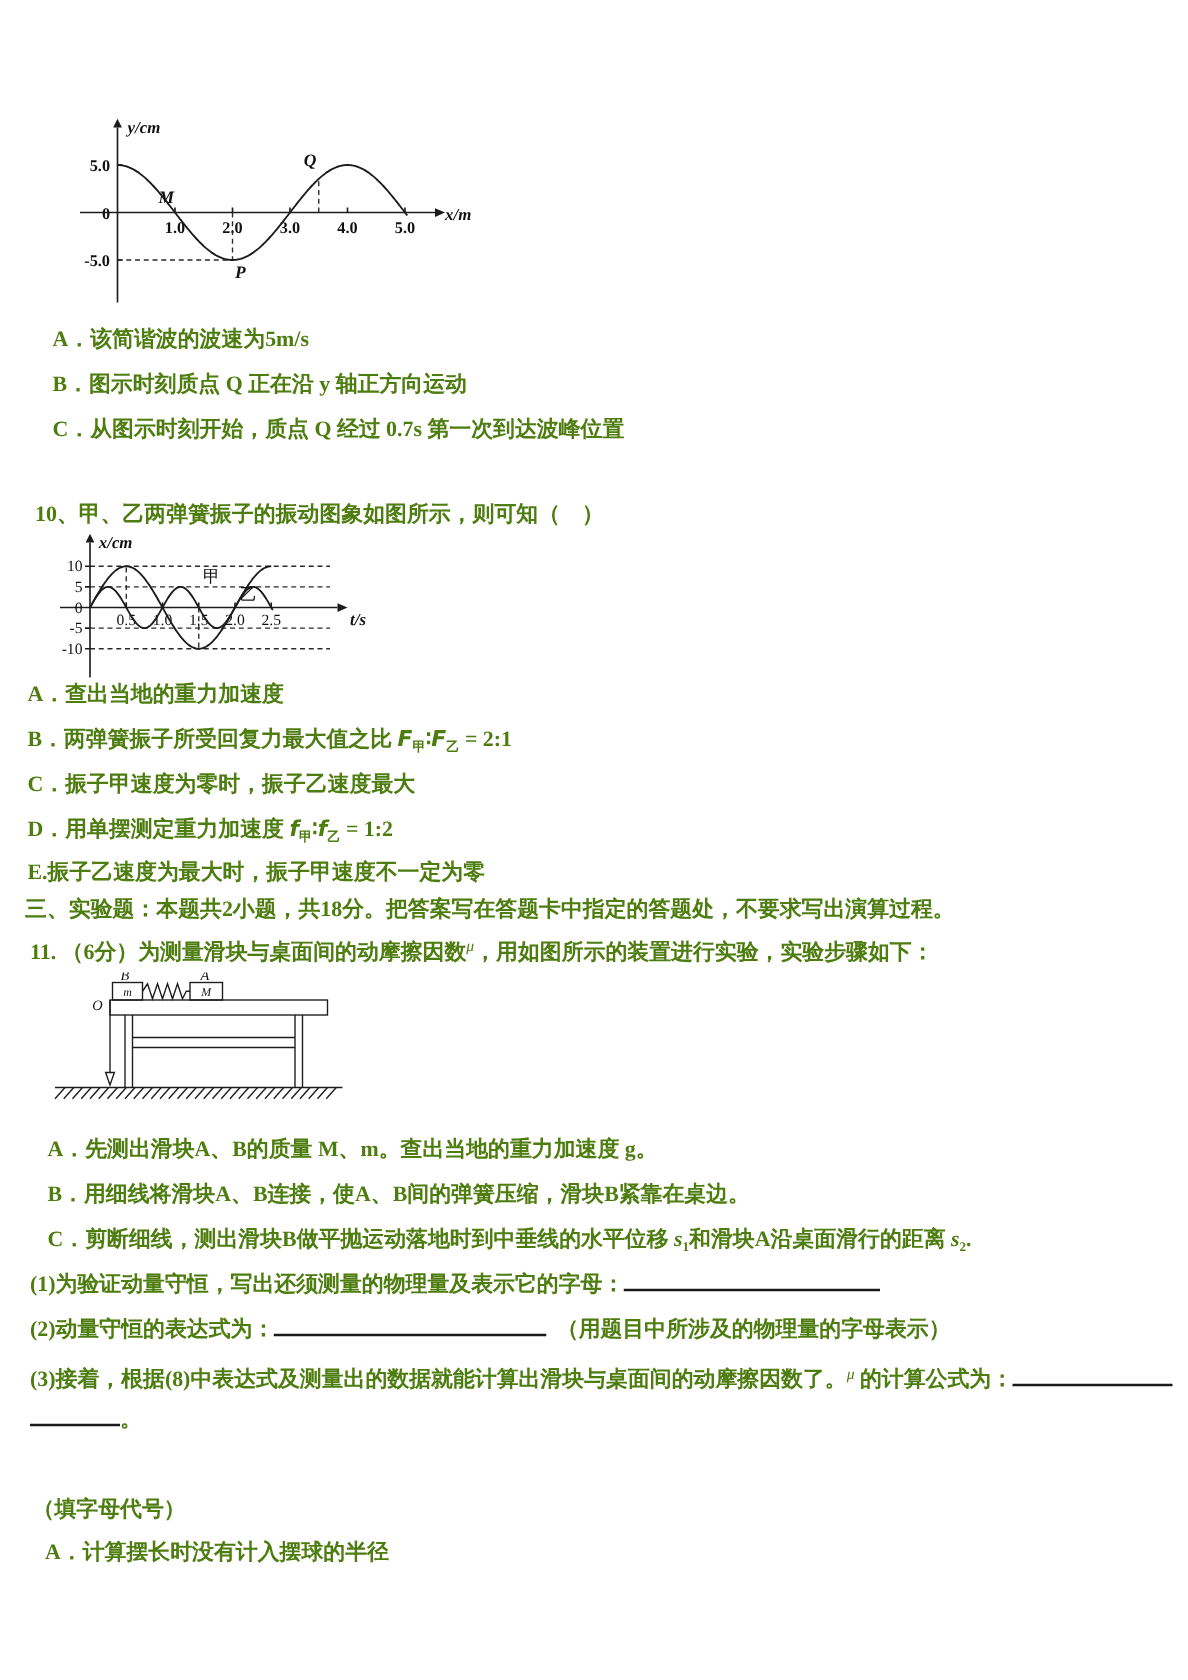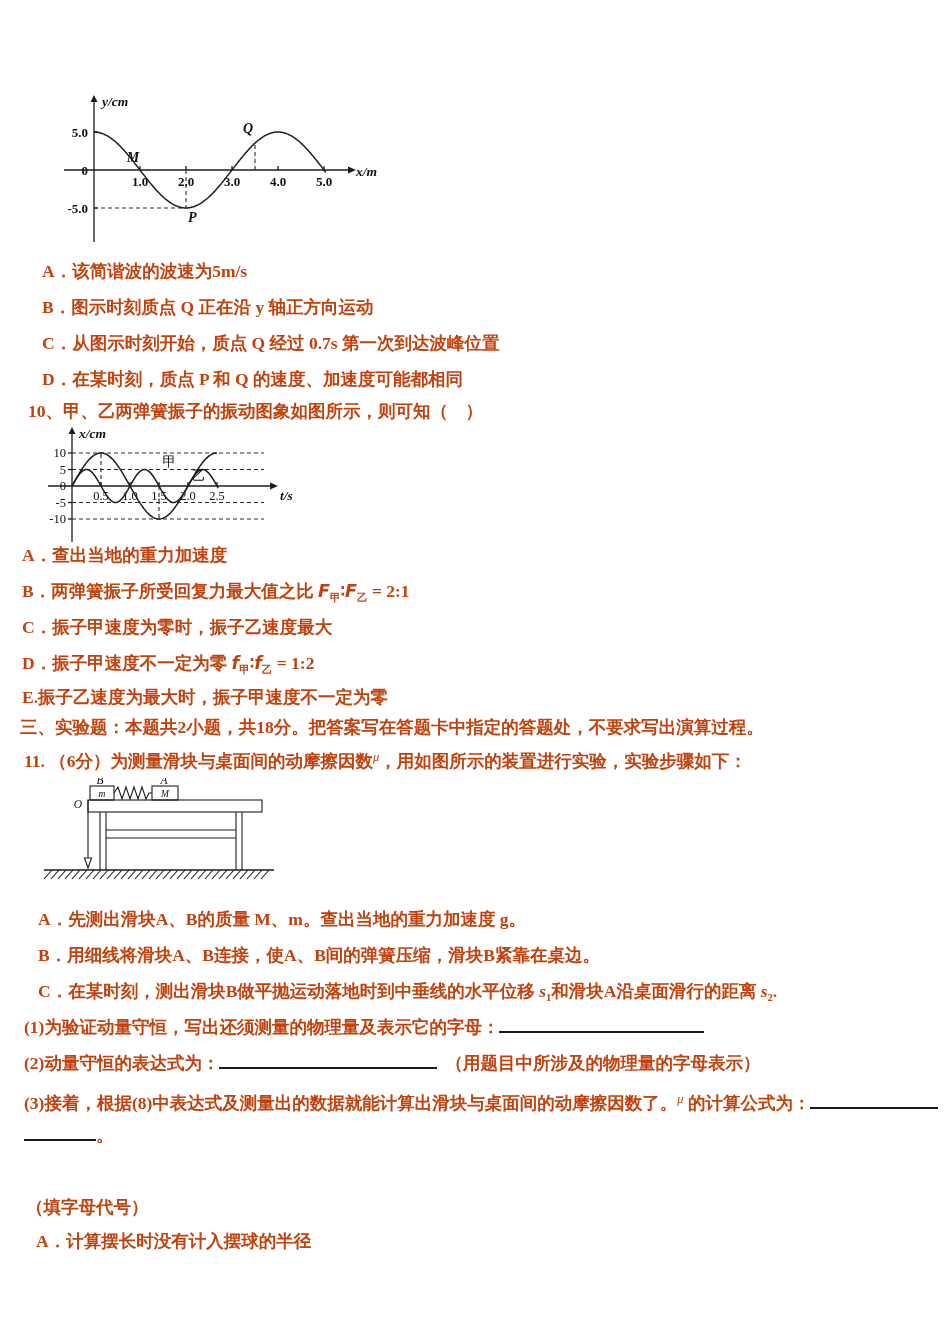--- a/index.html
+++ b/index.html
@@ -1,17 +1,17 @@
 <!DOCTYPE html>
 <html><head>
 <meta charset="utf-8">
 <style>
   html,body{margin:0;padding:0;background:#fff;}
   .page{position:relative;width:950px;height:1344px;background:#fff;overflow:hidden;
-        color:#c2410c;font-family:"Liberation Serif","DejaVu Serif",serif;font-weight:700;text-decoration:underline;}
+        color:#4d7c0f;font-family:"Liberation Serif","DejaVu Serif",serif;font-weight:700;text-decoration:underline;}
   .line{position:absolute;font-size:17.5px;line-height:23px;white-space:nowrap;text-align:right;}
   .fig{position:absolute;}
   .blank{display:inline-block;border-bottom:2px solid #1a1a1a;height:15px;vertical-align:baseline;}
   .w205{width:205px}.w218{width:218px}.w128{width:128px}.w72{width:72px}.w68{width:68px}
   sub.fs{font-size:10.5px;vertical-align:-4px;font-weight:700;}
   sup.mu{font-size:12.5px;font-style:italic;vertical-align:6px;font-weight:400;}
   .vf{font-family:"DejaVu Sans","Liberation Sans",sans-serif;font-style:italic;font-weight:700;}
   .it{font-style:italic;}
   svg text{font-family:"Liberation Serif","DejaVu Serif",serif;fill:#111;}
   .ax{stroke:#1c1c1c;stroke-width:1.3;}
@@ -59,21 +59,20 @@
       <line x1="205" y1="80" x2="205" y2="53.096000000000004" class="dash"></line>
       <path d="M44.0 42.0L44.9 42.0L45.8 42.1L46.8 42.2L47.7 42.3L48.6 42.5L49.5 42.7L50.4 42.9L51.4 43.2L52.3 43.5L53.2 43.9L54.1 44.2L55.0 44.7L56.0 45.1L56.9 45.6L57.8 46.1L58.7 46.7L59.6 47.3L60.6 47.9L61.5 48.6L62.4 49.3L63.3 50.0L64.2 50.7L65.2 51.5L66.1 52.3L67.0 53.1L67.9 54.0L68.8 54.9L69.8 55.8L70.7 56.7L71.6 57.7L72.5 58.6L73.4 59.6L74.4 60.7L75.3 61.7L76.2 62.7L77.1 63.8L78.0 64.9L79.0 66.0L79.9 67.1L80.8 68.3L81.7 69.4L82.6 70.5L83.6 71.7L84.5 72.9L85.4 74.1L86.3 75.2L87.2 76.4L88.2 77.6L89.1 78.8L90.0 80.0L90.9 81.2L91.8 82.4L92.8 83.6L93.7 84.8L94.6 85.9L95.5 87.1L96.4 88.3L97.4 89.5L98.3 90.6L99.2 91.7L100.1 92.9L101.0 94.0L102.0 95.1L102.9 96.2L103.8 97.3L104.7 98.3L105.6 99.3L106.6 100.4L107.5 101.4L108.4 102.3L109.3 103.3L110.2 104.2L111.2 105.1L112.1 106.0L113.0 106.9L113.9 107.7L114.8 108.5L115.8 109.3L116.7 110.0L117.6 110.7L118.5 111.4L119.4 112.1L120.4 112.7L121.3 113.3L122.2 113.9L123.1 114.4L124.0 114.9L125.0 115.3L125.9 115.8L126.8 116.1L127.7 116.5L128.6 116.8L129.6 117.1L130.5 117.3L131.4 117.5L132.3 117.7L133.2 117.8L134.2 117.9L135.1 118.0L136.0 118.0L136.9 118.0L137.8 117.9L138.8 117.8L139.7 117.7L140.6 117.5L141.5 117.3L142.4 117.1L143.4 116.8L144.3 116.5L145.2 116.1L146.1 115.8L147.0 115.3L148.0 114.9L148.9 114.4L149.8 113.9L150.7 113.3L151.6 112.7L152.6 112.1L153.5 111.4L154.4 110.7L155.3 110.0L156.2 109.3L157.2 108.5L158.1 107.7L159.0 106.9L159.9 106.0L160.8 105.1L161.8 104.2L162.7 103.3L163.6 102.3L164.5 101.4L165.4 100.4L166.4 99.3L167.3 98.3L168.2 97.3L169.1 96.2L170.0 95.1L171.0 94.0L171.9 92.9L172.8 91.7L173.7 90.6L174.6 89.5L175.6 88.3L176.5 87.1L177.4 85.9L178.3 84.8L179.2 83.6L180.2 82.4L181.1 81.2L182.0 80.0L182.9 78.8L183.8 77.6L184.8 76.4L185.7 75.2L186.6 74.1L187.5 72.9L188.4 71.7L189.4 70.5L190.3 69.4L191.2 68.3L192.1 67.1L193.0 66.0L194.0 64.9L194.9 63.8L195.8 62.7L196.7 61.7L197.6 60.7L198.6 59.6L199.5 58.6L200.4 57.7L201.3 56.7L202.2 55.8L203.2 54.9L204.1 54.0L205.0 53.1L205.9 52.3L206.8 51.5L207.8 50.7L208.7 50.0L209.6 49.3L210.5 48.6L211.4 47.9L212.4 47.3L213.3 46.7L214.2 46.1L215.1 45.6L216.0 45.1L217.0 44.7L217.9 44.2L218.8 43.9L219.7 43.5L220.6 43.2L221.6 42.9L222.5 42.7L223.4 42.5L224.3 42.3L225.2 42.2L226.2 42.1L227.1 42.0L228.0 42.0L228.9 42.0L229.8 42.1L230.8 42.2L231.7 42.3L232.6 42.5L233.5 42.7L234.4 42.9L235.4 43.2L236.3 43.5L237.2 43.9L238.1 44.2L239.0 44.7L240.0 45.1L240.9 45.6L241.8 46.1L242.7 46.7L243.6 47.3L244.6 47.9L245.5 48.6L246.4 49.3L247.3 50.0L248.2 50.7L249.2 51.5L250.1 52.3L251.0 53.1L251.9 54.0L252.8 54.9L253.8 55.8L254.7 56.7L255.6 57.7L256.5 58.6L257.4 59.6L258.4 60.7L259.3 61.7L260.2 62.7L261.1 63.8L262.0 64.9L263.0 66.0L263.9 67.1L264.8 68.3L265.7 69.4L266.6 70.5L267.6 71.7L268.5 72.9L269.4 74.1L270.3 75.2L271.2 76.4L272.2 77.6L273.1 78.8L274.0 80.0L274.9 81.2L275.8 82.4" class="curve"></path>
       <text x="83" y="72" text-anchor="middle" class="ann">M</text>
       <text x="138" y="132" text-anchor="start" class="ann">P</text>
       <text x="198" y="43.096000000000004" text-anchor="middle" class="ann">Q</text>
     </svg>
 
   <div class="line" style="left:42px;top:260px"><span>A．</span><span>该简谐波的波速为5m/s</span></div>
   <div class="line" style="left:42px;top:296px"><span>B．</span><span>图示时刻质点 Q 正在沿 y 轴正方向运动</span></div>
   <div class="line" style="left:42px;top:332px"><span>C．</span><span>从图示时刻开始，质点 Q 经过 0.7s 第一次到达波峰位置</span></div>
-  <div class="line" style="left:42px;top:368px"><span>D．</span><span>在某时刻，质点 P 和 Q 的速度、加速度可能都相同</span></div>
 
   <div class="line" style="left:28px;top:400px"><span>10、甲、乙两弹簧振子的振动图象如图所示，则可知（　）</span></div>
 
   <svg id="fig2" class="fig" style="left:36px;top:424px" width="270" height="124" viewBox="0 0 270 124">
       <line x1="36" y1="29" x2="228" y2="29" class="dash"></line>
       <line x1="36" y1="45.5" x2="228" y2="45.5" class="dash"></line>
       <line x1="36" y1="78.5" x2="228" y2="78.5" class="dash"></line>
       <line x1="36" y1="95" x2="228" y2="95" class="dash"></line>
       <line x1="65" y1="62" x2="65" y2="29" class="dash"></line>
       <line x1="123" y1="62" x2="123" y2="95" class="dash"></line>
@@ -104,21 +103,21 @@
       <text x="30" y="99" text-anchor="end" class="t2">-10</text>
       <path d="M36.0 62.0L37.2 59.9L38.3 57.9L39.5 55.8L40.6 53.8L41.8 51.8L43.0 49.9L44.1 47.9L45.3 46.1L46.4 44.3L47.6 42.6L48.8 41.0L49.9 39.4L51.1 37.9L52.2 36.6L53.4 35.3L54.6 34.1L55.7 33.1L56.9 32.1L58.0 31.3L59.2 30.6L60.4 30.0L61.5 29.6L62.7 29.3L63.8 29.1L65.0 29.0L66.2 29.1L67.3 29.3L68.5 29.6L69.6 30.0L70.8 30.6L72.0 31.3L73.1 32.1L74.3 33.1L75.4 34.1L76.6 35.3L77.8 36.6L78.9 37.9L80.1 39.4L81.2 41.0L82.4 42.6L83.6 44.3L84.7 46.1L85.9 47.9L87.0 49.9L88.2 51.8L89.4 53.8L90.5 55.8L91.7 57.9L92.8 59.9L94.0 62.0L95.2 64.1L96.3 66.1L97.5 68.2L98.6 70.2L99.8 72.2L101.0 74.1L102.1 76.1L103.3 77.9L104.4 79.7L105.6 81.4L106.8 83.0L107.9 84.6L109.1 86.1L110.2 87.4L111.4 88.7L112.6 89.9L113.7 90.9L114.9 91.9L116.0 92.7L117.2 93.4L118.4 94.0L119.5 94.4L120.7 94.7L121.8 94.9L123.0 95.0L124.2 94.9L125.3 94.7L126.5 94.4L127.6 94.0L128.8 93.4L130.0 92.7L131.1 91.9L132.3 90.9L133.4 89.9L134.6 88.7L135.8 87.4L136.9 86.1L138.1 84.6L139.2 83.0L140.4 81.4L141.6 79.7L142.7 77.9L143.9 76.1L145.0 74.1L146.2 72.2L147.4 70.2L148.5 68.2L149.7 66.1L150.8 64.1L152.0 62.0L153.2 59.9L154.3 57.9L155.5 55.8L156.6 53.8L157.8 51.8L159.0 49.9L160.1 47.9L161.3 46.1L162.4 44.3L163.6 42.6L164.8 41.0L165.9 39.4L167.1 37.9L168.2 36.6L169.4 35.3L170.6 34.1L171.7 33.1L172.9 32.1L174.0 31.3L175.2 30.6L176.4 30.0L177.5 29.6L178.7 29.3L179.8 29.1L181.0 29.0" class="curve" stroke-width="1.3"></path>
       <text x="126.48" y="41.58" class="cjk">甲</text>
       <path d="M36.0 62.0L37.2 59.9L38.3 57.9L39.5 55.9L40.6 54.1L41.8 52.3L43.0 50.7L44.1 49.3L45.3 48.1L46.4 47.1L47.6 46.3L48.8 45.8L49.9 45.5L51.1 45.5L52.2 45.8L53.4 46.3L54.6 47.1L55.7 48.1L56.9 49.3L58.0 50.7L59.2 52.3L60.4 54.1L61.5 55.9L62.7 57.9L63.8 59.9L65.0 62.0L66.2 64.1L67.3 66.1L68.5 68.1L69.6 69.9L70.8 71.7L72.0 73.3L73.1 74.7L74.3 75.9L75.4 76.9L76.6 77.7L77.8 78.2L78.9 78.5L80.1 78.5L81.2 78.2L82.4 77.7L83.6 76.9L84.7 75.9L85.9 74.7L87.0 73.3L88.2 71.7L89.4 69.9L90.5 68.1L91.7 66.1L92.8 64.1L94.0 62.0L95.2 59.9L96.3 57.9L97.5 55.9L98.6 54.1L99.8 52.3L101.0 50.7L102.1 49.3L103.3 48.1L104.4 47.1L105.6 46.3L106.8 45.8L107.9 45.5L109.1 45.5L110.2 45.8L111.4 46.3L112.6 47.1L113.7 48.1L114.9 49.3L116.0 50.7L117.2 52.3L118.4 54.1L119.5 55.9L120.7 57.9L121.8 59.9L123.0 62.0L124.2 64.1L125.3 66.1L126.5 68.1L127.6 69.9L128.8 71.7L130.0 73.3L131.1 74.7L132.3 75.9L133.4 76.9L134.6 77.7L135.8 78.2L136.9 78.5L138.1 78.5L139.2 78.2L140.4 77.7L141.6 76.9L142.7 75.9L143.9 74.7L145.0 73.3L146.2 71.7L147.4 69.9L148.5 68.1L149.7 66.1L150.8 64.1L152.0 62.0L153.2 59.9L154.3 57.9L155.5 55.9L156.6 54.1L157.8 52.3L159.0 50.7L160.1 49.3L161.3 48.1L162.4 47.1L163.6 46.3L164.8 45.8L165.9 45.5L167.1 45.5L168.2 45.8L169.4 46.3L170.6 47.1L171.7 48.1L172.9 49.3L174.0 50.7L175.2 52.3L176.4 54.1L177.5 55.9L178.7 57.9L179.8 59.9L181.0 62.0L182.2 64.1" class="curve" stroke-width="1.3"></path>
       <text x="156.06" y="55.769999999999996" class="cjk">乙</text>
     </svg>
 
   <div class="line" style="left:22px;top:544px"><span>A．</span><span>查出当地的重力加速度</span></div>
   <div class="line" style="left:22px;top:580px"><span>B．</span><span>两弹簧振子所受回复力最大值之比 </span><span class="vf">F</span><sub class="fs">甲</sub><span>∶</span><span class="vf">F</span><sub class="fs">乙</sub><span> = 2:1</span></div>
   <div class="line" style="left:22px;top:616px"><span>C．</span><span>振子甲速度为零时，振子乙速度最大</span></div>
-  <div class="line" style="left:22px;top:652px"><span>D．</span><span>振子甲速度不一定为零 </span><span class="vf">f</span><sub class="fs">甲</sub><span>∶</span><span class="vf">f</span><sub class="fs">乙</sub><span> = 1:2</span></div>
+  <div class="line" style="left:22px;top:652px"><span>D．</span><span>用单摆测定重力加速度 </span><span class="vf">f</span><sub class="fs">甲</sub><span>∶</span><span class="vf">f</span><sub class="fs">乙</sub><span> = 1:2</span></div>
   <div class="line" style="left:22px;top:686px"><span>E.</span><span>振子乙速度为最大时，振子甲速度不一定为零</span></div>
 
   <div class="line" style="left:20px;top:716px"><span>三、实验题：本题共2小题，共18分。把答案写在答题卡中指定的答题处，不要求写出演算过程。</span></div>
 
   <div class="line" style="left:24px;top:746px"><span>11. （6分）为测量滑块与桌面间的动摩擦因数</span><sup class="mu">μ</sup><span>，用如图所示的装置进行实验，实验步骤如下：</span></div>
 
   <svg id="figApp" class="fig" style="left:42px;top:778px" width="280" height="105" viewBox="0 0 280 105">
       <line x1="2" y1="92" x2="232" y2="92" class="ax"></line>
       <line x1="10" y1="92" x2="2" y2="101" class="thin"></line>
       <line x1="17" y1="92" x2="9" y2="101" class="thin"></line>
@@ -166,21 +165,21 @@
       <polyline points="72,15 76,9 80,21 84,9 88,21 92,9 96,21 100,9 104,21 107,15 110,15" class="thin"></polyline>
       <text x="60" y="19" text-anchor="middle" class="app2">m</text>
       <text x="123" y="19" text-anchor="middle" class="app2">M</text>
       <text x="58" y="6" text-anchor="middle" class="app">B</text>
       <text x="122" y="6" text-anchor="middle" class="app">A</text>
       <text x="36" y="30" text-anchor="middle" class="app">O</text>
     </svg>
 
   <div class="line" style="left:38px;top:908px"><span>A．</span><span>先测出滑块A、B的质量 M、m。查出当地的重力加速度 g。</span></div>
   <div class="line" style="left:38px;top:944px"><span>B．</span><span>用细线将滑块A、B连接，使A、B间的弹簧压缩，滑块B紧靠在桌边。</span></div>
-  <div class="line" style="left:38px;top:980px"><span>C．</span><span>在某时刻，测出滑块B做平抛运动落地时到中垂线的水平位移 </span><span class="it">s</span><sub class="fs">1</sub><span>和滑块A沿桌面滑行的距离 </span><span class="it">s</span><sub class="fs">2</sub><span>.</span></div>
+  <div class="line" style="left:38px;top:980px"><span>C．</span><span>剪断细线，测出滑块B做平抛运动落地时到中垂线的水平位移 </span><span class="it">s</span><sub class="fs">1</sub><span>和滑块A沿桌面滑行的距离 </span><span class="it">s</span><sub class="fs">2</sub><span>.</span></div>
 
   <div class="line" style="left:24px;top:1016px"><span>(1)</span><span>为验证动量守恒，写出还须测量的物理量及表示它的字母：</span><span class="blank w205"></span></div>
   <div class="line" style="left:24px;top:1052px"><span>(2)</span><span>动量守恒的表达式为：</span><span class="blank w218" style="margin-right:8px"></span><span>（用题目中所涉及的物理量的字母表示）</span></div>
   <div class="line" style="left:24px;top:1088px"><span>(3)</span><span>接着，根据(8)中表达式及测量出的数据就能计算出滑块与桌面间的动摩擦因数了。</span><sup class="mu">μ</sup><span> 的计算公式为：</span><span class="blank w128"></span></div>
   <div class="line" style="left:24px;top:1124px"><span class="blank w72"></span><span>。</span></div>
 
   <div class="line" style="left:26px;top:1196px"><span>（填字母代号）</span></div>
   <div class="line" style="left:36px;top:1230px"><span>A．</span><span>计算摆长时没有计入摆球的半径</span></div>
 
 </div>

